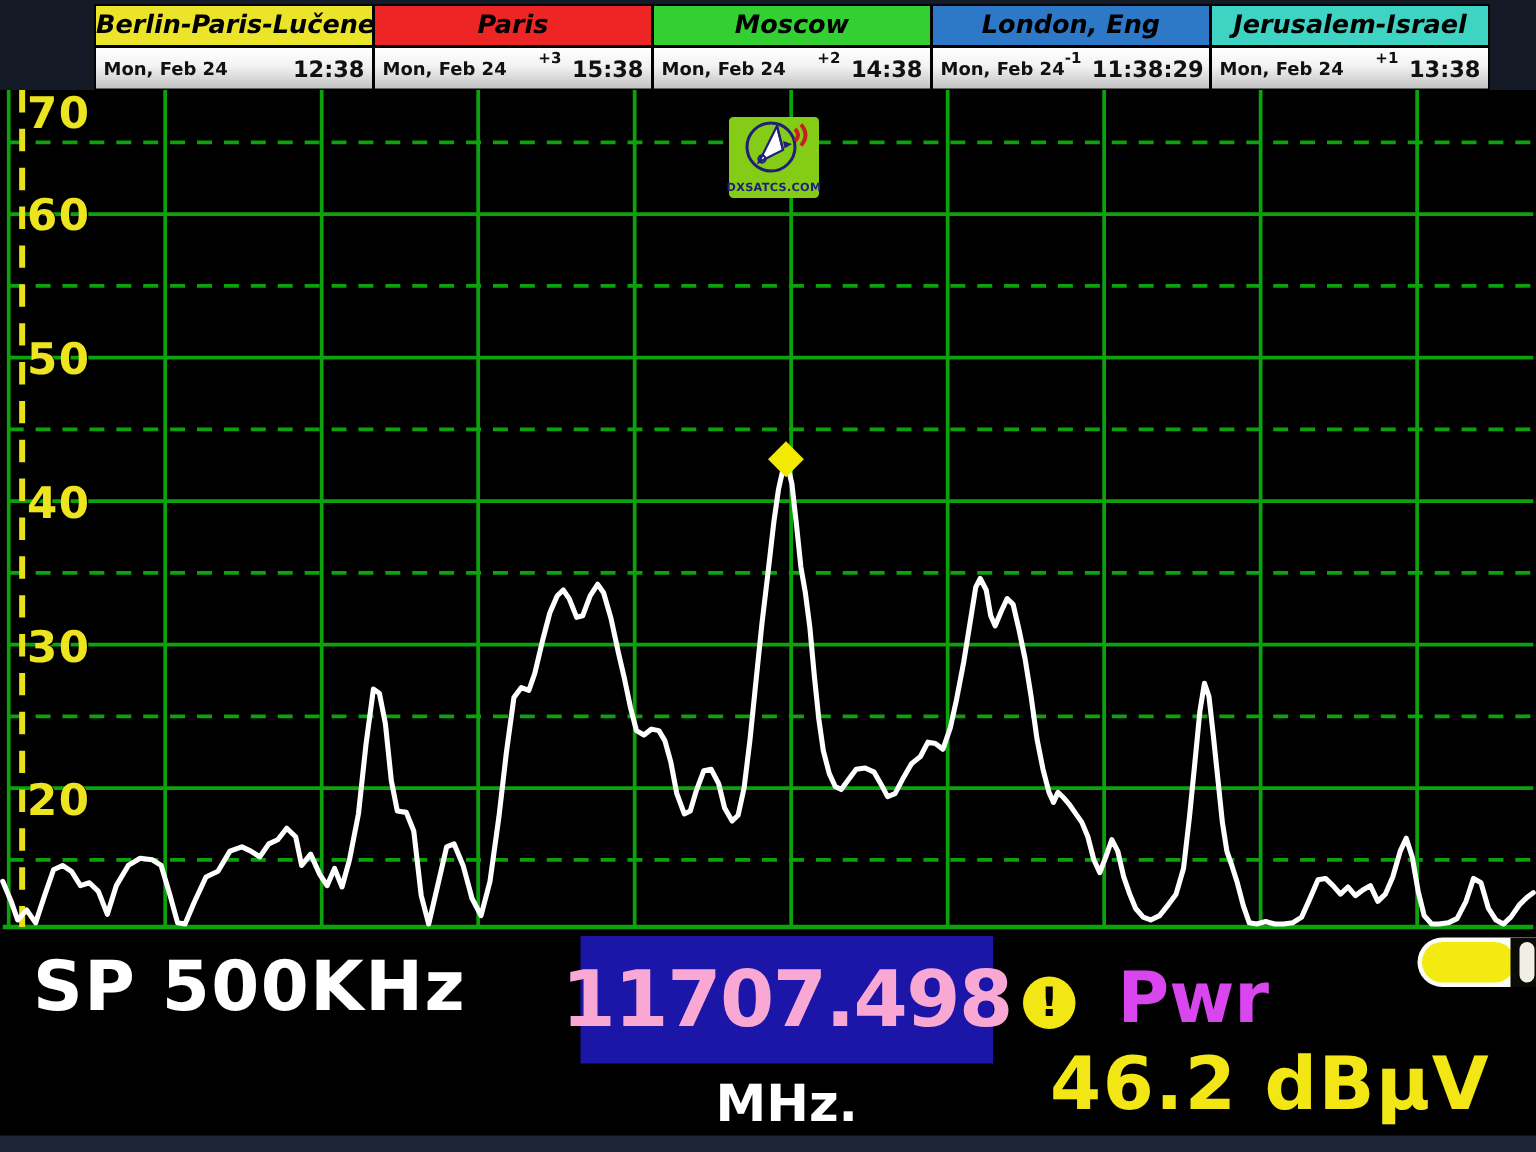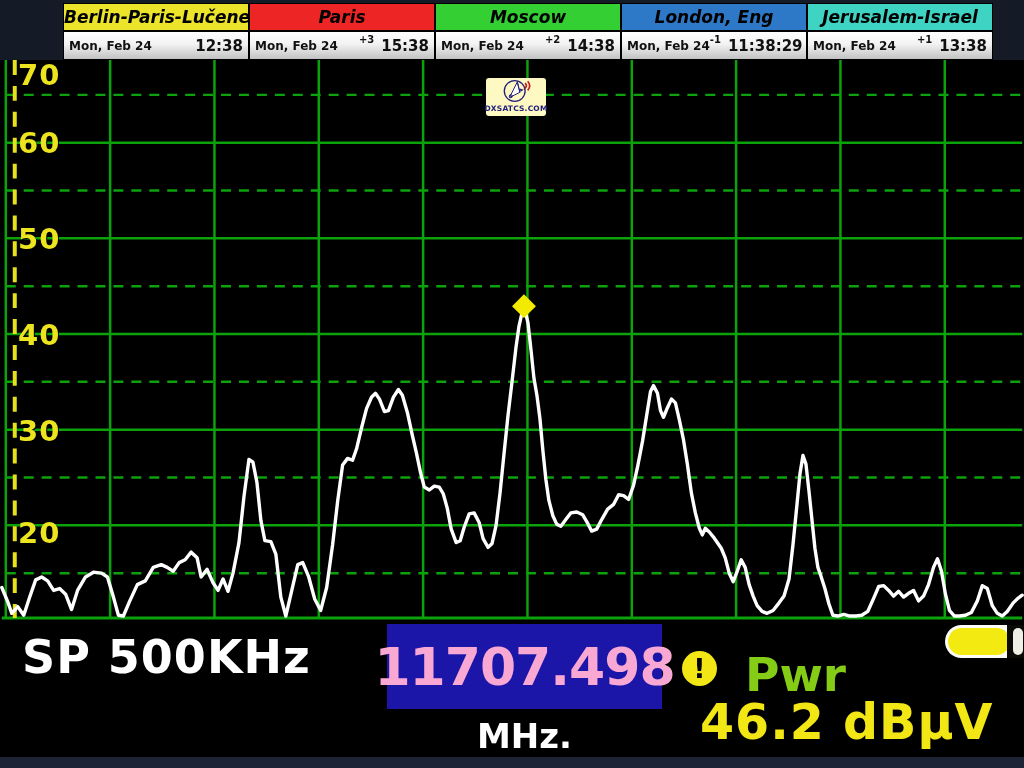--- a/index.html
+++ b/index.html
@@ -18,21 +18,21 @@
                   display:flex;align-items:center;padding:0 5px;color:#111;}
   .clock-date{font-size:12px;font-weight:bold;flex:1;text-align:left;white-space:nowrap;}
   .clock-offset{font-size:10px;font-weight:bold;transform:translateY(-6px);margin-right:7px;}
   .clock-time{font-size:15px;font-weight:bold;text-align:right;white-space:nowrap;}
 
   
   #chart{position:absolute;left:0;top:60px;width:1024px;height:562px;background:#000;}
   #chart-svg{position:absolute;left:0;top:0;}
   .ylab{position:absolute;color:#ece41f;font-size:29px;font-weight:bold;letter-spacing:1px;
         text-shadow:1px 1px 0 #000;line-height:30px;}
-  #logo{position:absolute;left:486px;top:18px;width:60px;height:38px;background:#fef9c3;
+  #logo{position:absolute;left:486px;top:18px;width:60px;height:54px;background:#84cc16;
         border-radius:3px;display:flex;flex-direction:column;align-items:center;justify-content:space-between;}
   #logo-text{font-size:7.5px;font-weight:bold;color:#20207c;letter-spacing:0.2px;margin-bottom:3px;white-space:nowrap;}
 
   
   #bottom{position:absolute;left:0;top:622px;width:1024px;height:146px;background:#000;}
   #bottom-strip{position:absolute;left:0;bottom:0;width:1024px;height:11px;background:#1d2435;}
   #span-label{position:absolute;left:22px;top:8px;font-size:46px;font-weight:bold;color:#fff;letter-spacing:1px;}
   #rbw-label{position:absolute;left:22px;top:66px;font-size:46px;font-weight:bold;color:#fff;letter-spacing:1px;}
   #freq-box{position:absolute;left:387px;top:2px;width:275px;height:85px;background:#1c16a8;
             display:flex;align-items:center;justify-content:center;}
@@ -150,21 +150,21 @@
     </div>
   </div>
 
   <div id="bottom">
     <div id="span-label">SP 500KHz</div>
     <div id="freq-box" style="background: rgb(28, 22, 168);">
       <span id="freq-value">11707.498</span>
     </div>
     <div id="freq-unit">MHz.</div>
     <div id="alert-icon" style="background: rgb(242, 230, 20);">!</div>
-    <div id="pwr-label" style="color: #84cc16; margin-top: 9px;">Pwr</div>
+    <div id="pwr-label" style="color: #d946ef;">Pwr</div>
     <div id="pwr-value" style="color: rgb(242, 230, 20); text-align: center;">46.2 dBµV</div>
     <div id="toggle">
       <div id="toggle-on"></div>
       <div id="toggle-dark"></div>
       <div id="toggle-sliver"></div>
     </div>
     <div id="bottom-strip"></div>
   </div>
 
 </div>

